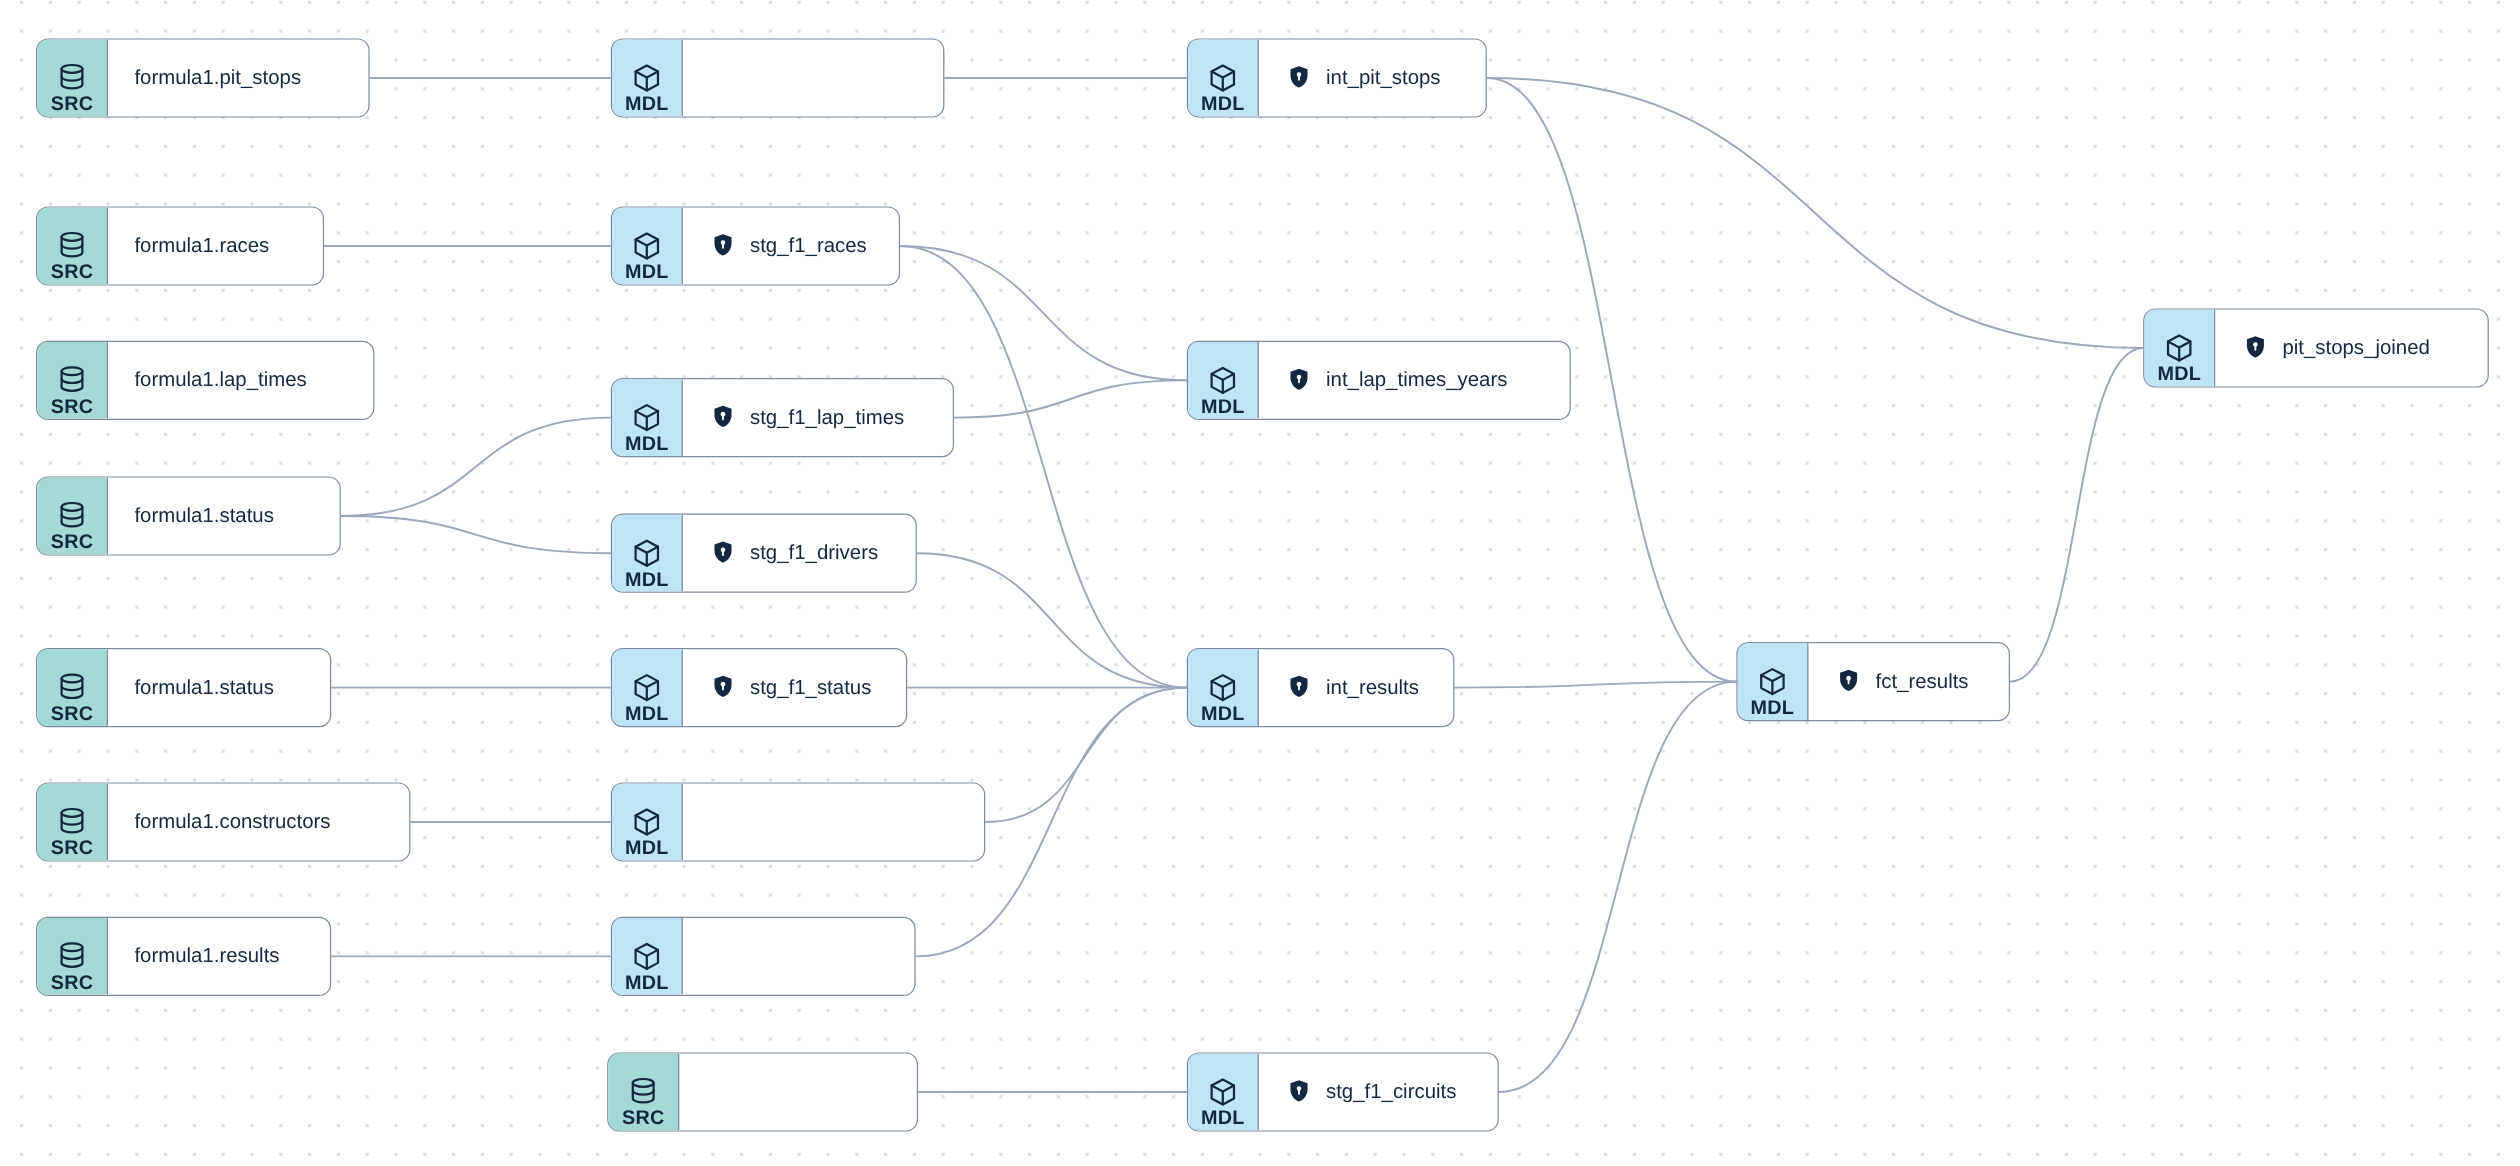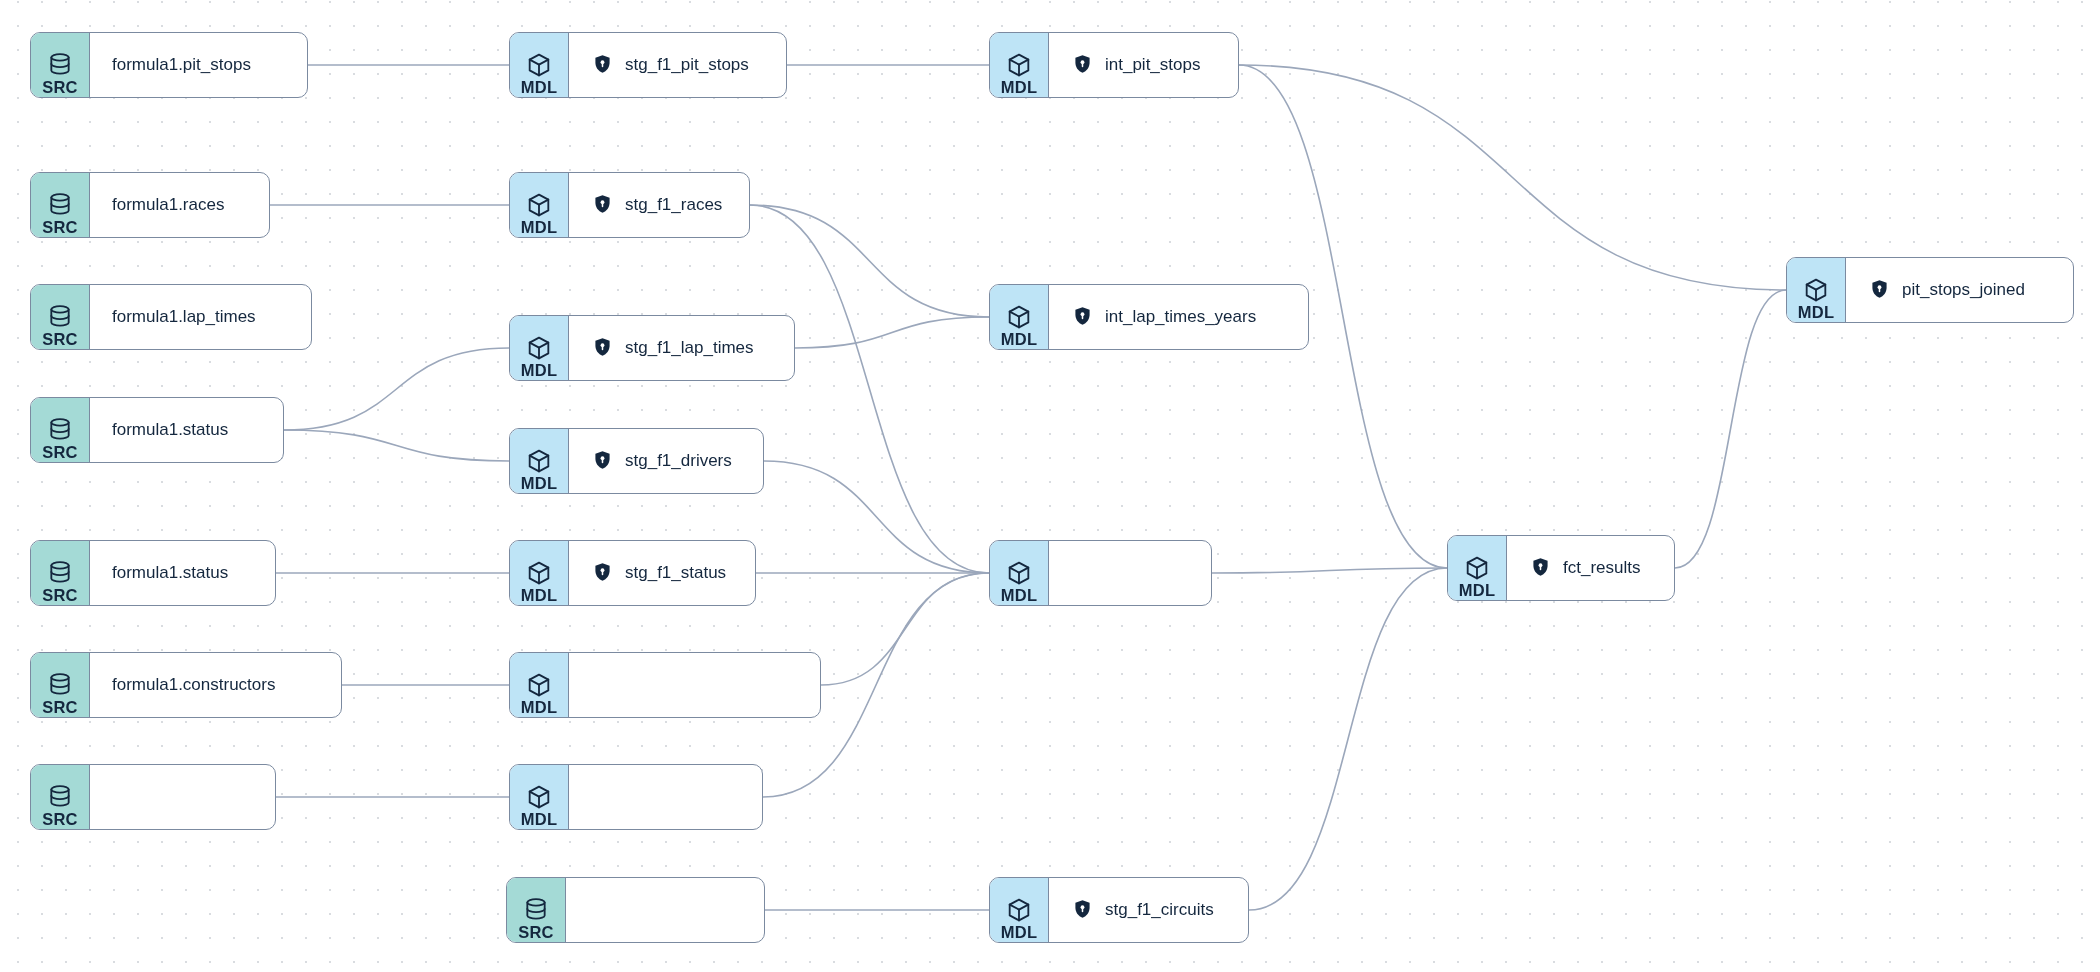--- a/index.html
+++ b/index.html
@@ -194,20 +194,23 @@
       <div class="badge">
         <span class="bicon">
           <svg viewBox="0 0 24 24" fill="none" stroke-width="1.7" stroke-linecap="round" stroke-linejoin="round">
             <ellipse cx="12" cy="5" rx="8" ry="3"></ellipse>
             <path d="M4 5v6c0 1.66 3.58 3 8 3s8-1.34 8-3V5"></path>
             <path d="M4 11v6c0 1.66 3.58 3 8 3s8-1.34 8-3v-6"></path>
           </svg>
         </span>
         <span class="btext">SRC</span>
       </div>
+      <div class="body">
+        <span class="label">formula1.results</span>
+      </div>
     </div>
     <div class="node source" style="left: 506px; top: 877px; width: 259px;">
       <div class="badge">
         <span class="bicon">
           <svg viewBox="0 0 24 24" fill="none" stroke-width="1.7" stroke-linecap="round" stroke-linejoin="round">
             <ellipse cx="12" cy="5" rx="8" ry="3"></ellipse>
             <path d="M4 5v6c0 1.66 3.58 3 8 3s8-1.34 8-3V5"></path>
             <path d="M4 11v6c0 1.66 3.58 3 8 3s8-1.34 8-3v-6"></path>
           </svg>
         </span>
@@ -218,30 +221,20 @@
       <div class="badge">
         <span class="bicon">
           <svg viewBox="0 0 24 24" fill="none" stroke-width="1.7" stroke-linecap="round" stroke-linejoin="round">
             <path d="M12 2.4 20.6 7v10L12 21.6 3.4 17V7z"></path>
             <path d="M3.4 7 12 11.6 20.6 7"></path>
             <path d="M12 11.6V21.6"></path>
           </svg>
         </span>
         <span class="btext">MDL</span>
       </div>
-      <div class="body">
-        <span class="sicon">
-          <svg viewBox="0 0 24 24">
-            <path fill="#14273e" d="M12 1.8l7.4 2.6v5.1c0 5.2-3.1 9-7.4 10.7C7.7 18.5 4.6 14.7 4.6 9.5V4.4z"></path>
-            <circle cx="12" cy="9" r="2" fill="#fff"></circle>
-            <rect x="11.2" y="10" width="1.6" height="4.4" rx="0.8" fill="#fff"></rect>
-          </svg>
-        </span>
-        <span class="label">stg_f1_pit_stops</span>
-      </div>
     </div>
     <div class="node model" style="left: 509px; top: 172px; width: 241px;">
       <div class="badge">
         <span class="bicon">
           <svg viewBox="0 0 24 24" fill="none" stroke-width="1.7" stroke-linecap="round" stroke-linejoin="round">
             <path d="M12 2.4 20.6 7v10L12 21.6 3.4 17V7z"></path>
             <path d="M3.4 7 12 11.6 20.6 7"></path>
             <path d="M12 11.6V21.6"></path>
           </svg>
         </span>
@@ -417,20 +410,30 @@
     <div class="node model" style="left: 989px; top: 540px; width: 223px;">
       <div class="badge">
         <span class="bicon">
           <svg viewBox="0 0 24 24" fill="none" stroke-width="1.7" stroke-linecap="round" stroke-linejoin="round">
             <path d="M12 2.4 20.6 7v10L12 21.6 3.4 17V7z"></path>
             <path d="M3.4 7 12 11.6 20.6 7"></path>
             <path d="M12 11.6V21.6"></path>
           </svg>
         </span>
         <span class="btext">MDL</span>
+      </div>
+      <div class="body">
+        <span class="sicon">
+          <svg viewBox="0 0 24 24">
+            <path fill="#14273e" d="M12 1.8l7.4 2.6v5.1c0 5.2-3.1 9-7.4 10.7C7.7 18.5 4.6 14.7 4.6 9.5V4.4z"></path>
+            <circle cx="12" cy="9" r="2" fill="#fff"></circle>
+            <rect x="11.2" y="10" width="1.6" height="4.4" rx="0.8" fill="#fff"></rect>
+          </svg>
+        </span>
+        <span class="label">int_results</span>
       </div>
     </div>
     <div class="node model" style="left: 1447px; top: 535px; width: 228px;">
       <div class="badge">
         <span class="bicon">
           <svg viewBox="0 0 24 24" fill="none" stroke-width="1.7" stroke-linecap="round" stroke-linejoin="round">
             <path d="M12 2.4 20.6 7v10L12 21.6 3.4 17V7z"></path>
             <path d="M3.4 7 12 11.6 20.6 7"></path>
             <path d="M12 11.6V21.6"></path>
           </svg>

